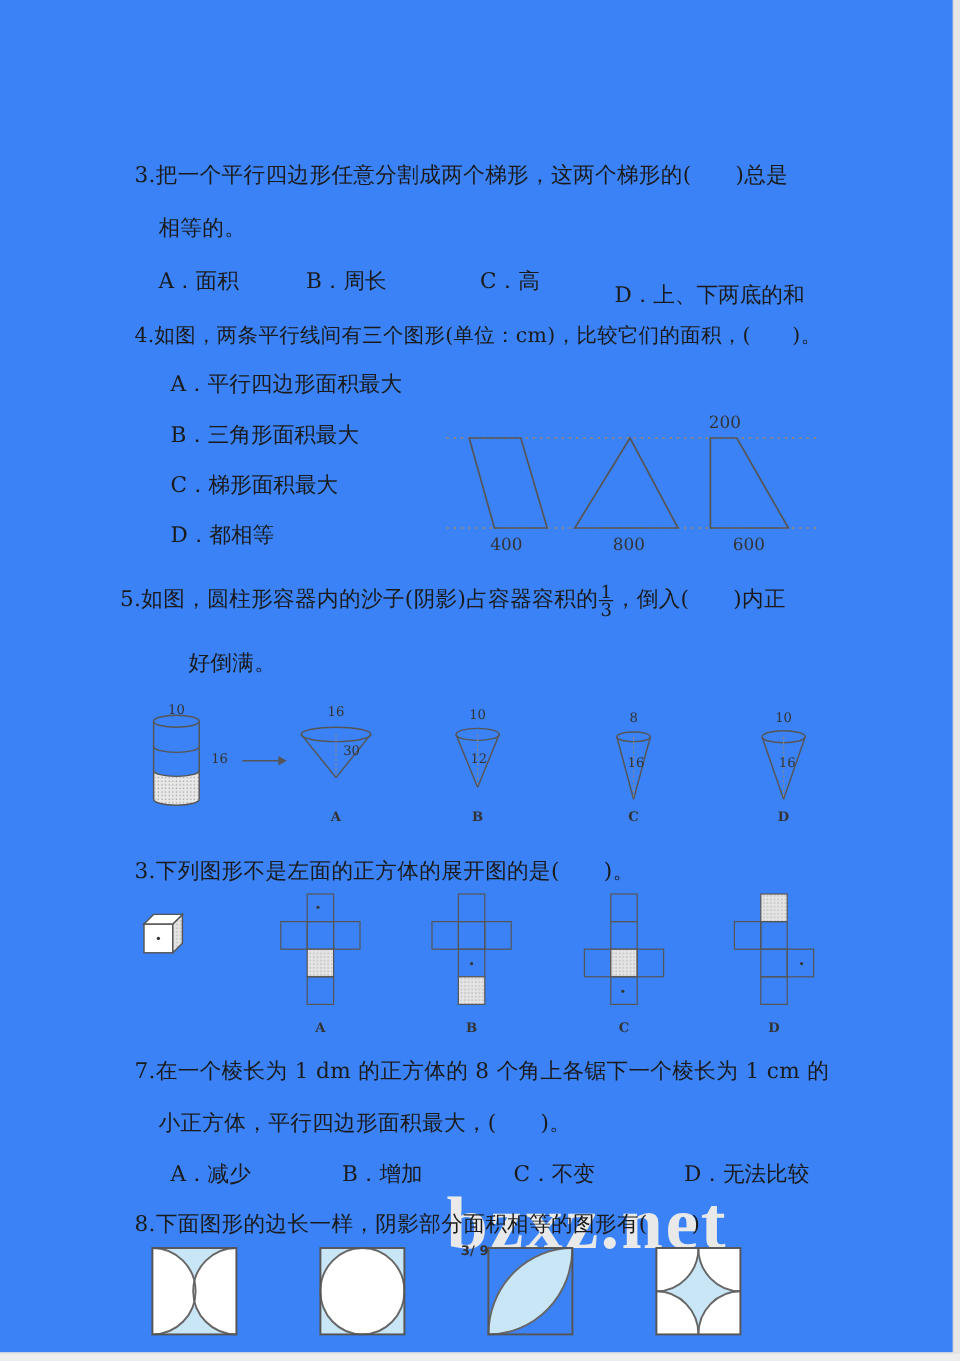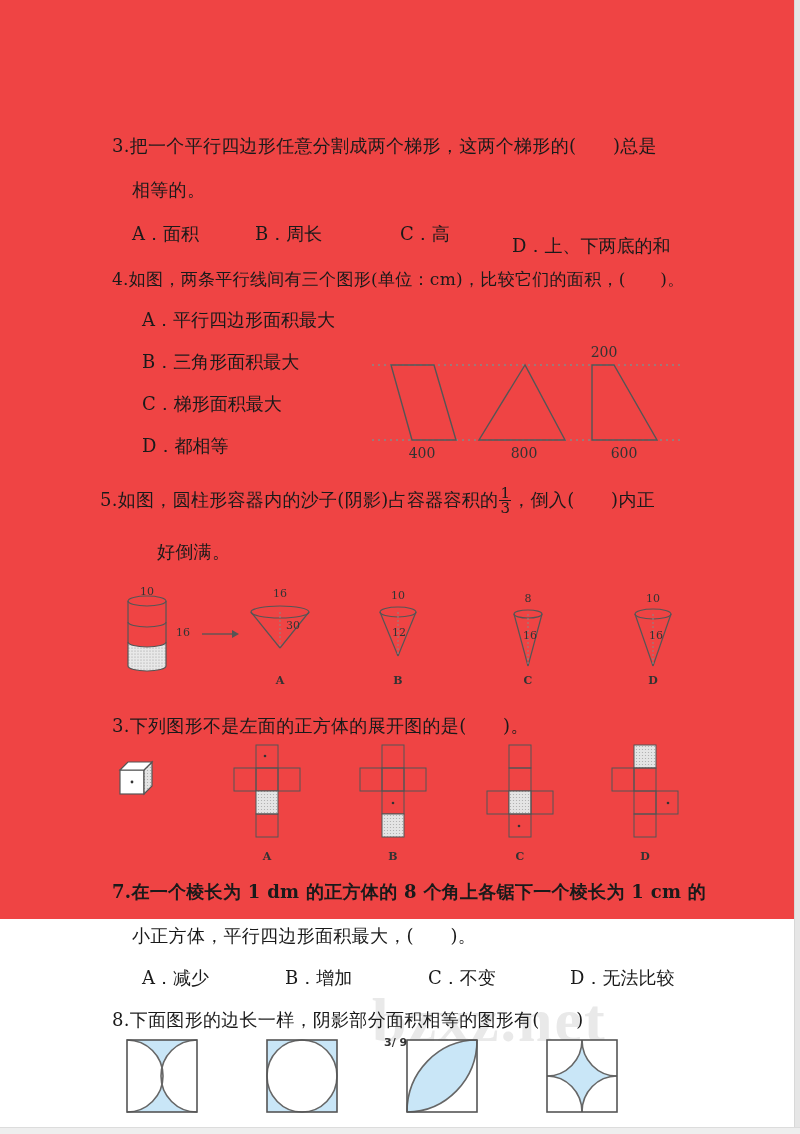--- a/index.html
+++ b/index.html
@@ -2,21 +2,21 @@
 <html><head>
 <meta charset="utf-8">
 <style>
   html, body { margin:0; padding:0; }
   body {
     width:800px; height:1134px; overflow:hidden; position:relative;
     background:#ffffff;
     font-family:"DejaVu Serif","Liberation Serif",serif;
     color:#1a1a1a;
   }
-  .page { position:absolute; left:0; top:0; width:795px; height:919px; background:#ef4444; }
+  .page { position:absolute; left:0; top:0; width:795px; height:1128px; background:#3b82f6; }
   .vscroll { position:absolute; right:0; top:0; width:5px; height:1134px; background:#e6e6e6; border-left:1px solid #d8d8d8; }
   .hbar { position:absolute; left:0; bottom:0; width:800px; height:6px; background:#eeeeee; border-top:1px solid #dcdcdc; }
   .t { position:absolute; font-size:18px; white-space:nowrap; letter-spacing:0.3px; }
   .opt { position:absolute; font-size:18px; white-space:nowrap; }
   .frac { display:inline-block; vertical-align:middle; text-align:center; font-size:15px; line-height:14px; margin:0 1px; }
   .frac span { display:block; }
   .frac .num { border-bottom:1px solid #1a1a1a; padding:0 1px; }
   svg text { font-family:"DejaVu Serif","Liberation Serif",serif; }
   .watermark {
     position:absolute; left:372px; top:985px; font-family:Liberation Serif, serif;
@@ -181,21 +181,21 @@
       <rect x="502" y="26" width="22" height="23"></rect>
       <rect x="524" y="26" width="22" height="23"></rect>
       <rect x="524" y="49" width="22" height="23"></rect>
       <rect x="546" y="49" width="22" height="23"></rect>
       <rect x="524" y="72" width="22" height="23"></rect>
       <circle cx="558" cy="61" r="1.3" fill="#333" stroke="none"></circle>
       <text x="535" y="118" font-size="11" text-anchor="middle" fill="#333" stroke="none" font-weight="bold">D</text>
     </g>
   </svg>
 
-  <div class="t" style="left:112px;top:880px;font-weight:bold;">7.在一个棱长为 1 dm 的正方体的 8 个角上各锯下一个棱长为 1 cm 的</div>
+  <div class="t" style="left:112px;top:880px;">7.在一个棱长为 1 dm 的正方体的 8 个角上各锯下一个棱长为 1 cm 的</div>
   <div class="t" style="left:132px;top:924px;">小正方体，平行四边形面积最大，(　　)。</div>
   <div class="opt" style="left:142px;top:966px;">A．减少</div>
   <div class="opt" style="left:285px;top:966px;">B．增加</div>
   <div class="opt" style="left:428px;top:966px;">C．不变</div>
   <div class="opt" style="left:570px;top:966px;">D．无法比较</div>
 
   <div class="watermark">bzxz.net</div>
 
   <div class="t" style="left:112px;top:1008px;z-index:2;">8.下面图形的边长一样，阴影部分面积相等的图形有(　　)</div>
 

